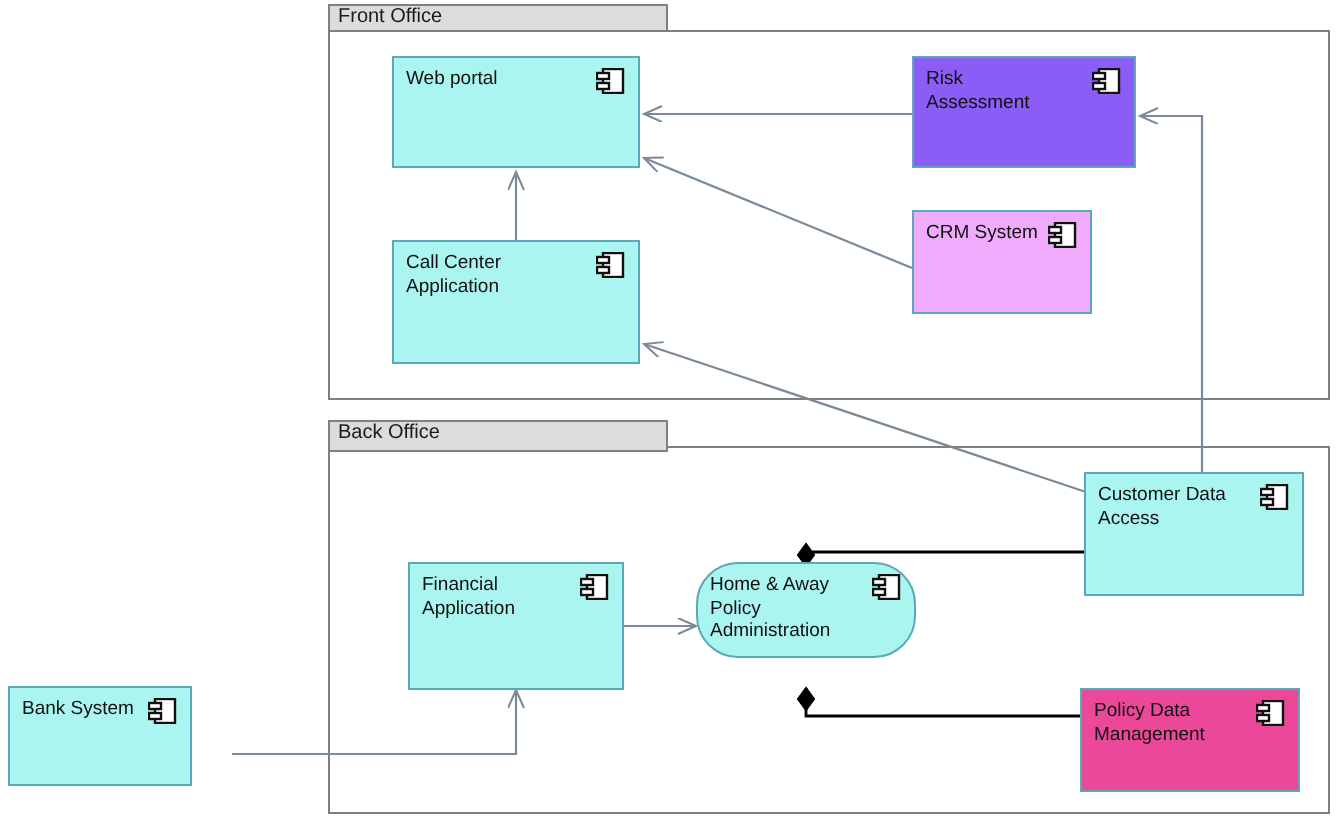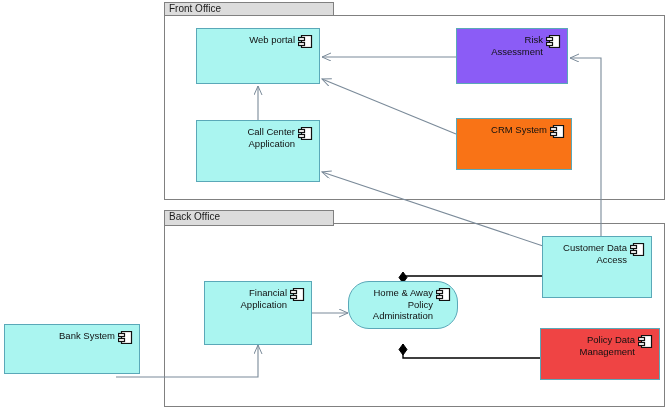--- a/index.html
+++ b/index.html
@@ -42,21 +42,21 @@
     position: absolute;
     background: #aaf5f0;
     border: 1px solid #5aa8b8;
     box-sizing: border-box;
   }
   .component-label {
     position: absolute;
     left: 6px;
     right: 24px;
     top: 5px;
-    text-align: right;
+    text-align: left;
     font-size: 9.5px;
     line-height: 11.5px;
     color: #111111;
     white-space: pre-line;
   }
   .comp-icon {
     position: absolute;
     right: 6px;
     top: 5px;
     width: 15px;
@@ -143,21 +143,21 @@
 Application</span>
     <span class="comp-icon">
       <svg viewBox="0 0 15 13" width="15" height="13" xmlns="http://www.w3.org/2000/svg">
         <rect x="3.5" y="0.5" width="10" height="12" fill="#ffffff" stroke="#111111" stroke-width="1.2"></rect>
         <rect x="0.5" y="2.5" width="6" height="3" fill="#ffffff" stroke="#111111" stroke-width="1.2"></rect>
         <rect x="0.5" y="7.5" width="6" height="3" fill="#ffffff" stroke="#111111" stroke-width="1.2"></rect>
       </svg>
     </span>
   </div>
 
-  <div class="component" id="comp-crm-system" style="left: 456px; top: 118px; width: 116px; height: 52px; background: #f97316; border-color: rgb(90, 168, 184);">
+  <div class="component" id="comp-crm-system" style="left: 456px; top: 105px; width: 90px; height: 52px; background: #f0abfc; border-color: rgb(90, 168, 184);">
     <span class="component-label">CRM System</span>
     <span class="comp-icon">
       <svg viewBox="0 0 15 13" width="15" height="13" xmlns="http://www.w3.org/2000/svg">
         <rect x="3.5" y="0.5" width="10" height="12" fill="#ffffff" stroke="#111111" stroke-width="1.2"></rect>
         <rect x="0.5" y="2.5" width="6" height="3" fill="#ffffff" stroke="#111111" stroke-width="1.2"></rect>
         <rect x="0.5" y="7.5" width="6" height="3" fill="#ffffff" stroke="#111111" stroke-width="1.2"></rect>
       </svg>
     </span>
   </div>
 
@@ -191,33 +191,33 @@
 Administration</span>
     <span class="comp-icon">
       <svg viewBox="0 0 15 13" width="15" height="13" xmlns="http://www.w3.org/2000/svg">
         <rect x="3.5" y="0.5" width="10" height="12" fill="#ffffff" stroke="#111111" stroke-width="1.2"></rect>
         <rect x="0.5" y="2.5" width="6" height="3" fill="#ffffff" stroke="#111111" stroke-width="1.2"></rect>
         <rect x="0.5" y="7.5" width="6" height="3" fill="#ffffff" stroke="#111111" stroke-width="1.2"></rect>
       </svg>
     </span>
   </div>
 
-  <div class="component" id="comp-policy-data" style="left: 540px; top: 328px; width: 120px; height: 52px; background: #ef4444; border-color: rgb(90, 168, 184);">
+  <div class="component" id="comp-policy-data" style="left: 540px; top: 344px; width: 110px; height: 52px; background: #ec4899; border-color: rgb(90, 168, 184);">
     <span class="component-label">Policy Data
 Management</span>
     <span class="comp-icon">
       <svg viewBox="0 0 15 13" width="15" height="13" xmlns="http://www.w3.org/2000/svg">
         <rect x="3.5" y="0.5" width="10" height="12" fill="#ffffff" stroke="#111111" stroke-width="1.2"></rect>
         <rect x="0.5" y="2.5" width="6" height="3" fill="#ffffff" stroke="#111111" stroke-width="1.2"></rect>
         <rect x="0.5" y="7.5" width="6" height="3" fill="#ffffff" stroke="#111111" stroke-width="1.2"></rect>
       </svg>
     </span>
   </div>
 
-  <div class="component" id="comp-bank-system" style="left: 4px; top: 324px; width: 136px; height: 50px; background: rgb(170, 245, 240); border-color: rgb(90, 168, 184);">
+  <div class="component" id="comp-bank-system" style="left: 4px; top: 343px; width: 92px; height: 50px; background: rgb(170, 245, 240); border-color: rgb(90, 168, 184);">
     <span class="component-label">Bank System</span>
     <span class="comp-icon">
       <svg viewBox="0 0 15 13" width="15" height="13" xmlns="http://www.w3.org/2000/svg">
         <rect x="3.5" y="0.5" width="10" height="12" fill="#ffffff" stroke="#111111" stroke-width="1.2"></rect>
         <rect x="0.5" y="2.5" width="6" height="3" fill="#ffffff" stroke="#111111" stroke-width="1.2"></rect>
         <rect x="0.5" y="7.5" width="6" height="3" fill="#ffffff" stroke="#111111" stroke-width="1.2"></rect>
       </svg>
     </span>
   </div>
 

